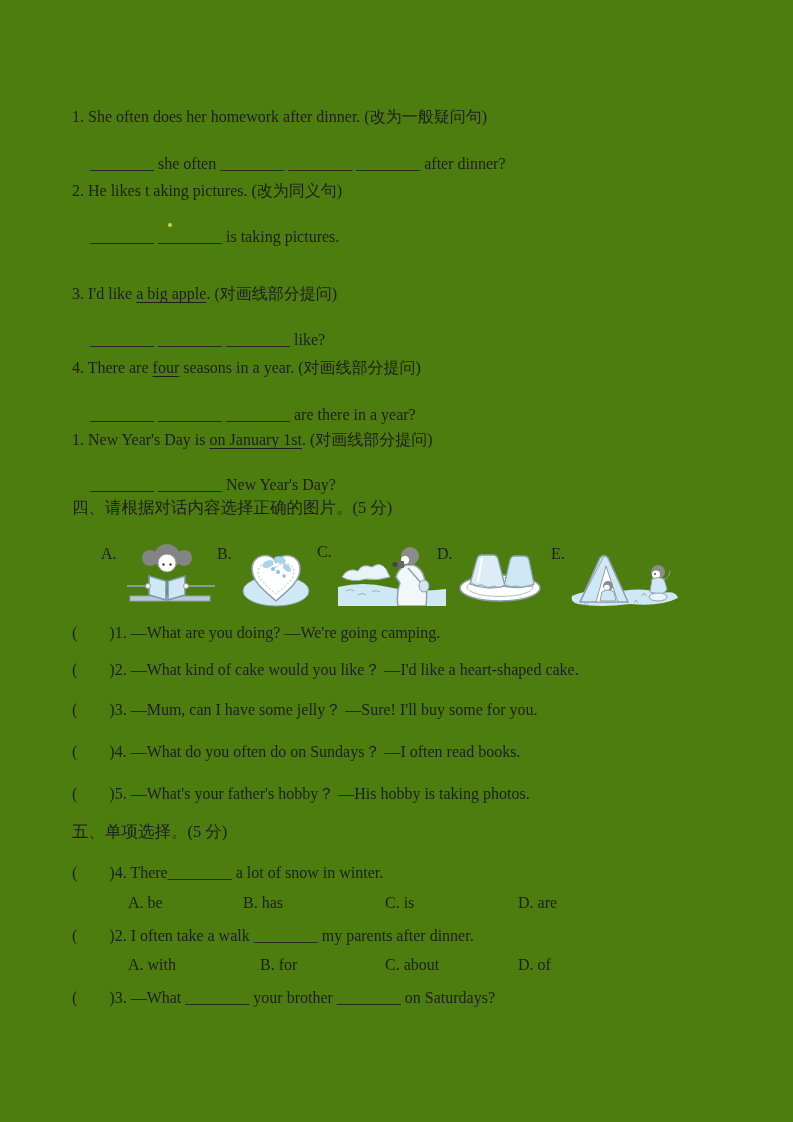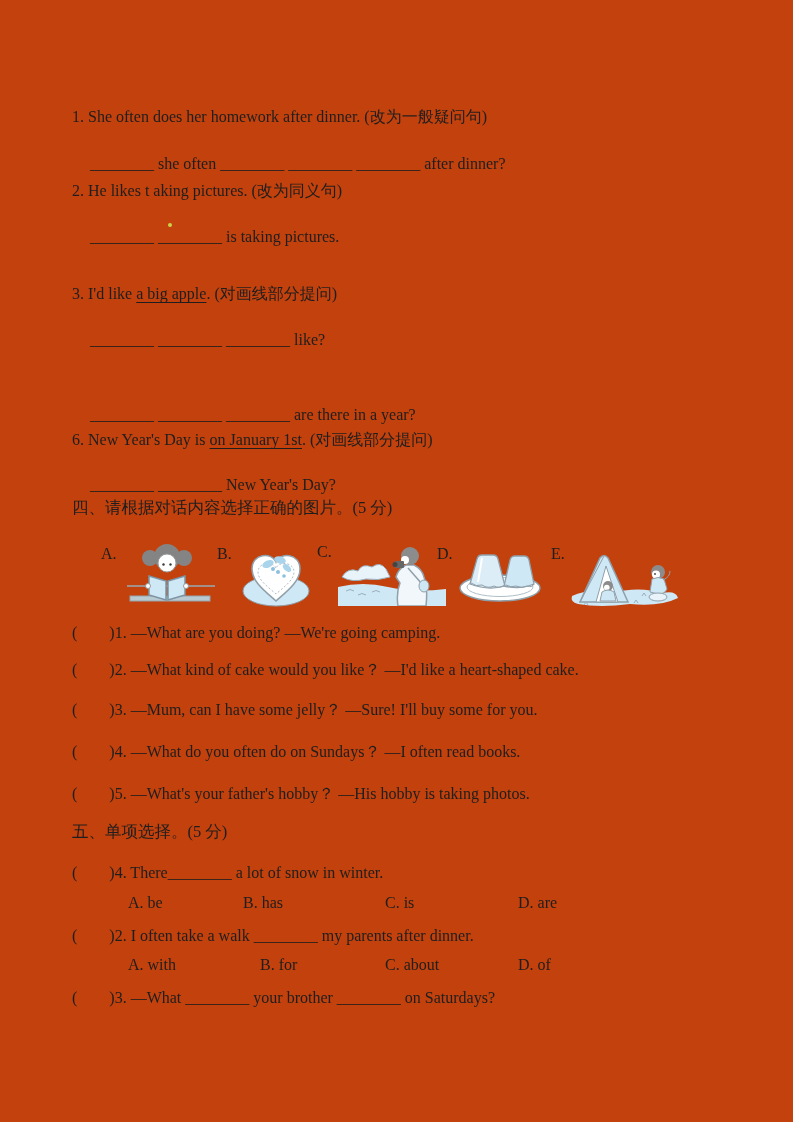--- a/index.html
+++ b/index.html
@@ -1,17 +1,17 @@
 <!DOCTYPE html>
 <html><head>
 <meta charset="utf-8">
 <style>
   html,body{margin:0;padding:0;background:#ffffff;}
   #page{
-    position:relative;width:793px;height:1122px;background:#c2410c;overflow:hidden;
+    position:relative;width:793px;height:1122px;background:#4d7c0f;overflow:hidden;
     font-family:"Liberation Serif","DejaVu Serif",serif;
     font-size:16px;color:#1e1e1e;
   }
   .line{position:absolute;left:72px;white-space:pre-wrap;line-height:1.2;}
   .ans{left:90px;margin-top:8px;}
   .ul{text-decoration:underline;text-underline-offset:3px;text-align:right;}
   .sec-title{font-size:16.5px;}
   .pic-label{position:absolute;font-size:16px;}
   .pic{position:absolute;}
   .opt{position:absolute;top:0;white-space:pre;}
@@ -27,23 +27,24 @@
   <div class="line" style="top:107px"><span>1. She often does her homework after dinner. (改为一般疑问句)</span><span class="ul"></span><span></span></div>
   <div class="line ans" style="top:146px">________ she often ________ ________ ________ after dinner?</div>
 
   <div class="line" style="top:181px"><span>2. He likes t aking pictures. (改为同义句)</span><span class="ul"></span><span></span></div>
   <div class="line ans" style="top:219px">________ ________ is taking pictures.</div>
   <div class="artifact" style="left:168px;top:223px"></div>
 
   <div class="line" style="top:284px"><span>3. I'd like </span><span class="ul">a big apple</span><span>. (对画线部分提问)</span></div>
   <div class="line ans" style="top:322px">________ ________ ________ like?</div>
 
+  <div class="line" style="top:358px"><span>4. There are </span><span class="ul">four</span><span> seasons in a year. (对画线部分提问)</span></div>
   <div class="line ans" style="top:397px">________ ________ ________ are there in a year?</div>
 
-  <div class="line" style="top:430px"><span>6. New Year's Day is </span><span class="ul">on January 1st</span><span>. (对画线部分提问)</span></div>
+  <div class="line" style="top:430px"><span>1. New Year's Day is </span><span class="ul">on January 1st</span><span>. (对画线部分提问)</span></div>
   <div class="line ans" style="top:467px">________ ________ New Year's Day?</div>
 
   <div class="line sec-title" style="top:498px">四、请根据对话内容选择正确的图片。(5 分)</div>
 
   <div>
     <span class="pic-label" style="left:101px;top:545px">A.</span>
     <span class="pic" style="left:127px;top:540px">
       <svg width="88" height="66" viewBox="0 0 88 66">
         <line x1="0" y1="46" x2="88" y2="46" stroke="#9aabb5" stroke-width="1.5"></line>
         <rect x="3" y="56" width="80" height="5" fill="#b9c9d2" stroke="#93a5af" stroke-width="1"></rect>

